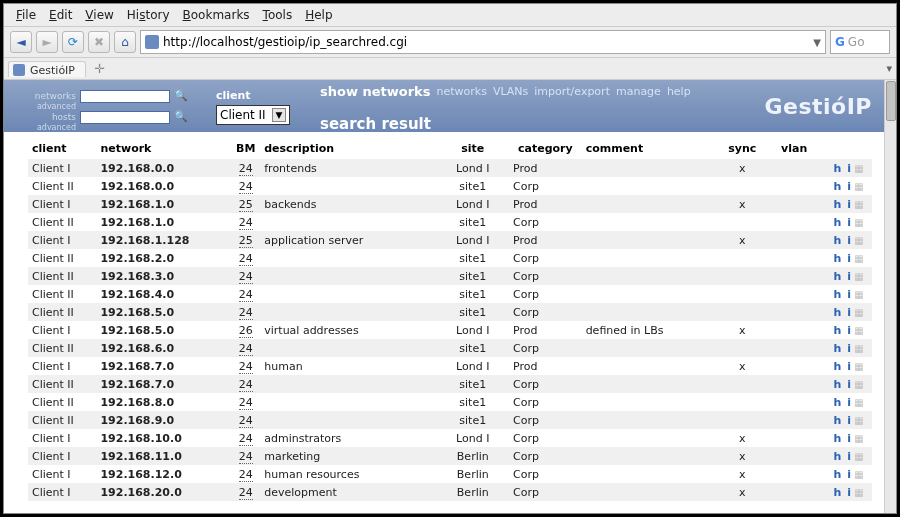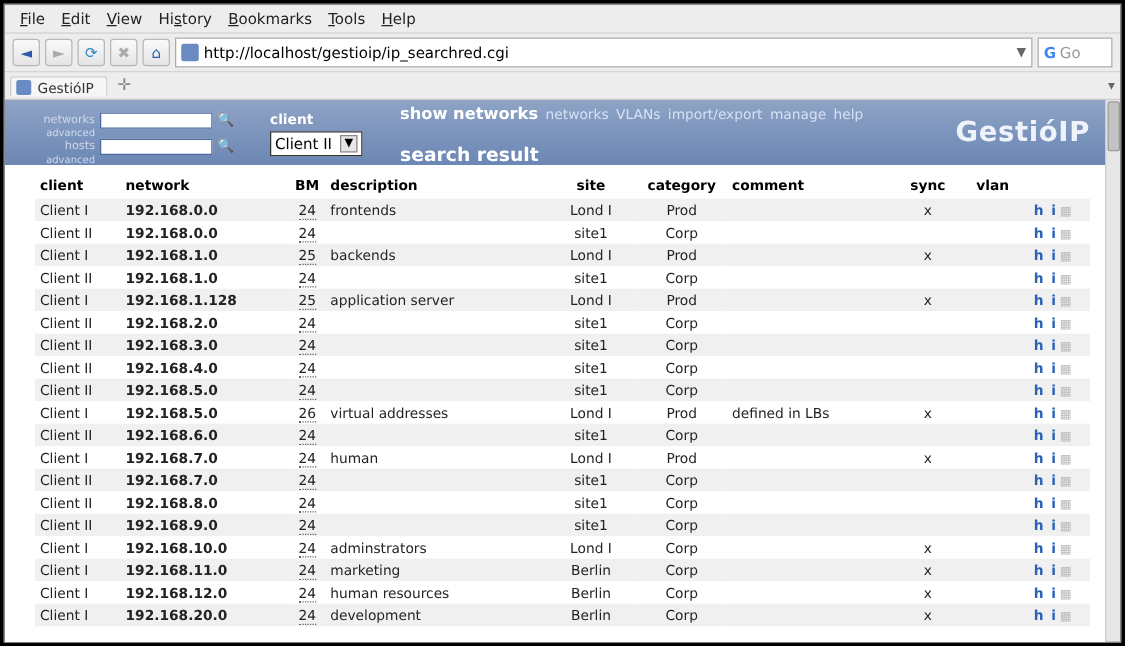--- a/index.html
+++ b/index.html
@@ -53,25 +53,25 @@
 th.c-bm,th.c-site,th.c-cat,th.c-sync,th.c-vlan,th.c-act{ text-align:center; }
 td { padding:2.5px 4px; white-space:nowrap; }
 tr.even td { background:#f0f0f0; }
 tr.odd td { background:#ffffff; }
 td.client { width:66px; }
 td.net { font-weight:bold; width:130px; }
 td.bm { width:28px; text-align:center;margin-left:32px; }
 td.bm span { border-bottom:1px dotted #666; }
 td.desc { width:170px; }
 td.site { width:70px; text-align:center; }
-td.cat  { width:70px; text-align:center; }
+td.cat  { width:70px; }
 td.comment { width:130px; }
 td.sync { width:50px; text-align:center; }
 td.vlan { width:50px; text-align:center; }
-td.act  { width:50px; text-align:left; }
+td.act  { width:50px; text-align:center; }
 td.act .h { color:#2b62b5; font-weight:bold; cursor:pointer; padding:0 3px;}
 td.act .i { color:#2b62b5; font-weight:bold; cursor:pointer; padding:0 3px;}
 td.act .g { color:#bcbcbc; letter-spacing:-2px; font-size:10px; cursor:pointer; }
 .status { height:20px; border-top:1px solid #ccc; background:#ededed; font-size:11px; color:#333; display:flex; align-items:center; padding:0 8px; justify-content:space-between; }
 .status .grip { color:#999; letter-spacing:-3px; }
 </style>
 </head>
 <body>
 
 <div class="win">

